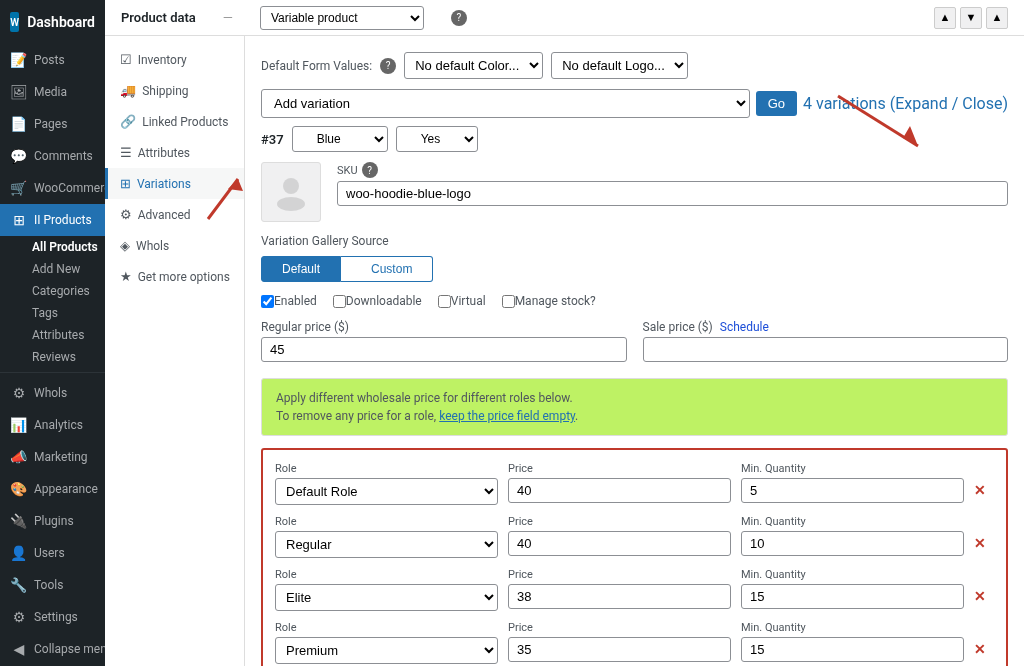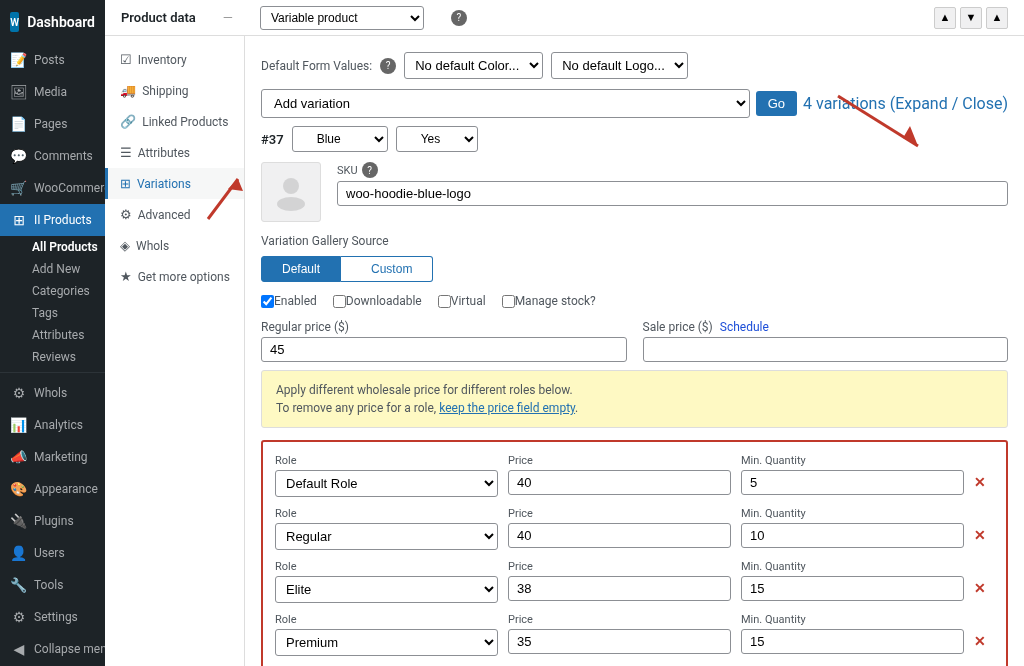--- a/index.html
+++ b/index.html
@@ -76,27 +76,27 @@
     .toggle-btn.active { background: #2271b1; color: #fff; }
     .toggle-btn:first-child { border-radius: 3px 0 0 3px; }
     .toggle-btn:last-child { border-radius: 0 3px 3px 0; border-left: none; padding-left: 30px; }
 
     
     .checkboxes-row { display: flex; gap: 16px; align-items: center; margin-bottom: 12px; }
     .checkbox-item { display: flex; align-items: center; gap: 0; font-size: 12px; color: #50575e; }
     .checkbox-item input[type=checkbox] { cursor: pointer; }
 
     
-    .price-row { display: flex; gap: 16px; margin-bottom: 8px; }
+    .price-row { display: flex; gap: 16px; margin-bottom: 16px; }
     .price-field { flex: 1; }
     .price-label { font-size: 12px; color: #50575e; margin-bottom: 3px; }
     .price-label a { color: #1d4ed8; text-decoration: none; }
 
     
-    .wholesale-info { background: #fef9c3; border: 1px solid #ddd; border-radius: 3px; padding: 10px 14px; margin-bottom: 12px; font-size: 12px; color: #50575e; line-height: 1.5; }
+    .wholesale-info { background: #bef264; border: 1px solid #ddd; border-radius: 3px; padding: 10px 14px; margin-bottom: 12px; font-size: 12px; color: #50575e; line-height: 1.5; }
     .wholesale-info a { color: #2271b1; }
 
     
     .wholesale-table-container { border: 2px solid #c0392b; border-radius: 3px; padding: 12px; margin-bottom: 8px; }
     .wholesale-row { display: flex; gap: 10px; align-items: flex-start; margin-bottom: 10px; position: relative; }
     .wholesale-row:last-child { margin-bottom: 0; }
     .wholesale-col-role { flex: 1; }
     .wholesale-col-price { flex: 1; }
     .wholesale-col-minqty { flex: 1; }
     .wholesale-col-del { width: 20px; display: flex; align-items: center; padding-top: 20px; }

